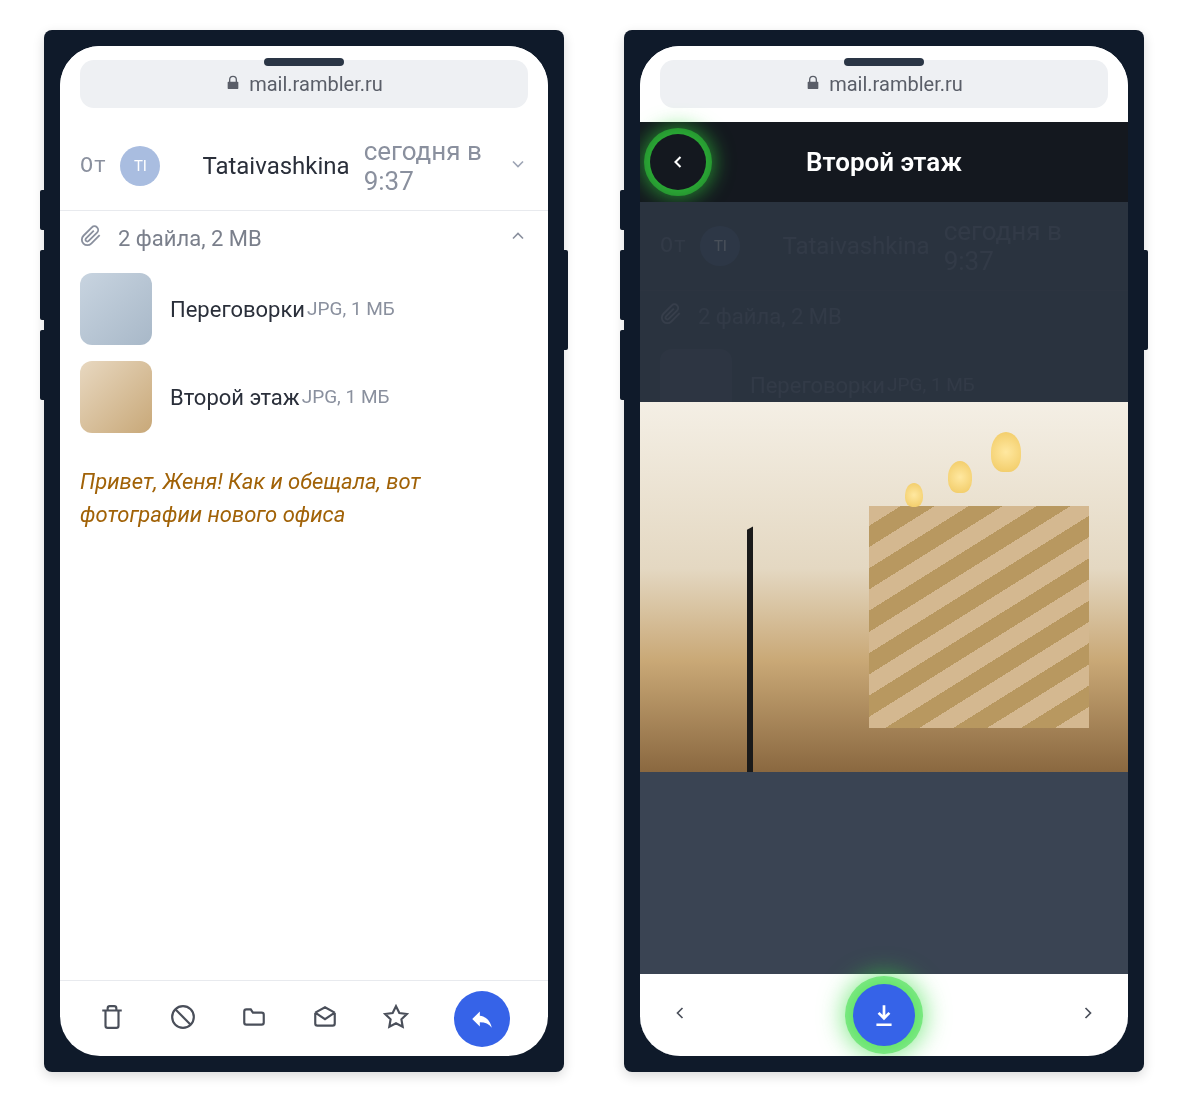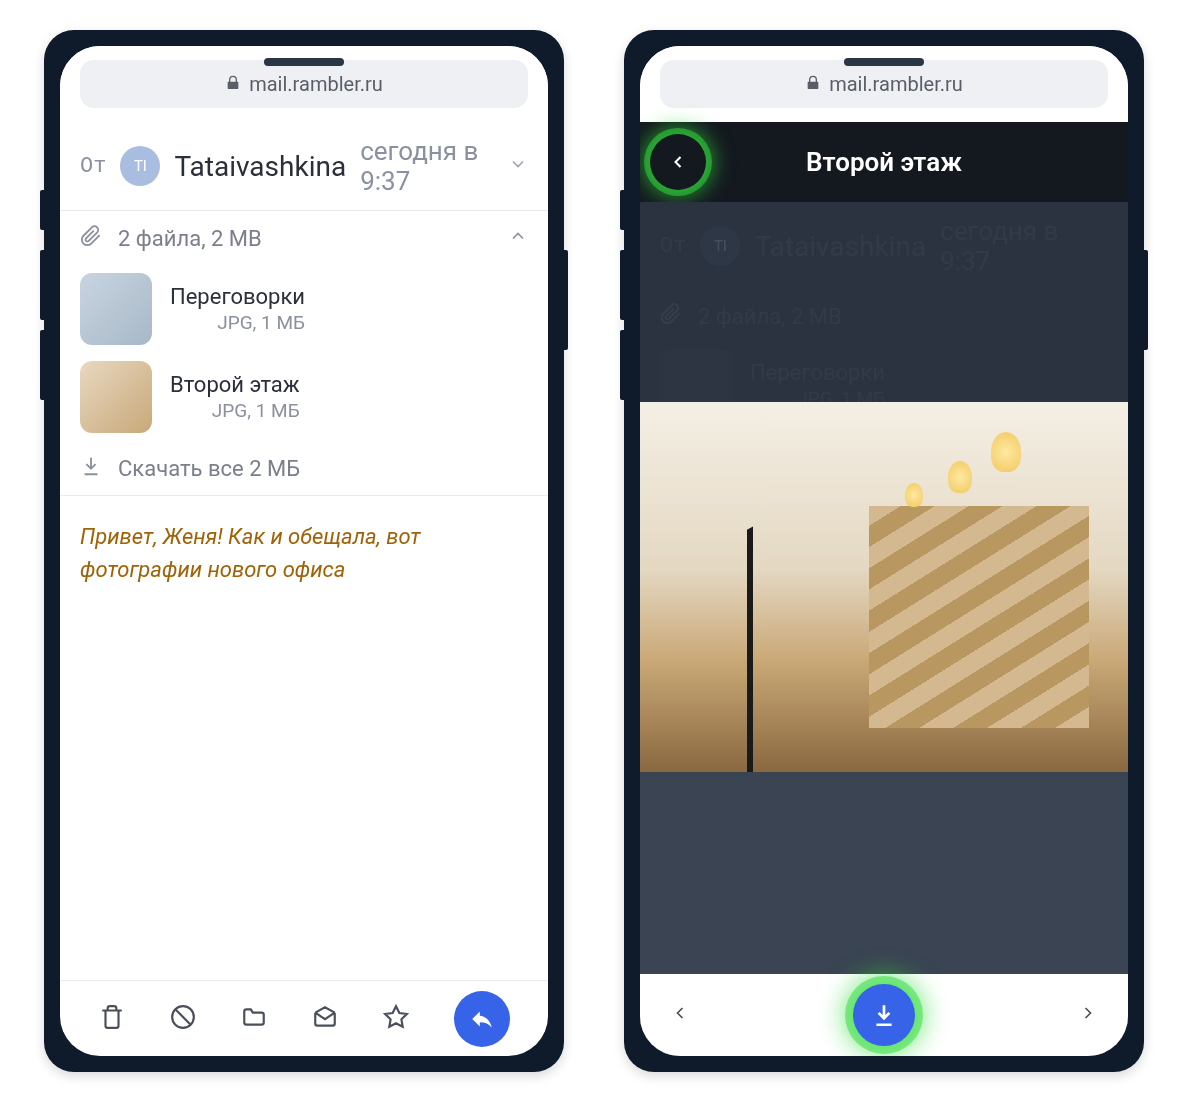--- a/index.html
+++ b/index.html
@@ -8,21 +8,21 @@
       background: #fff;
       display: flex;
       gap: 60px;
       padding: 30px;
       justify-content: center;
     }
     .phone {
       width: 520px;
       height: 1042px;
       background: #0f1a2a;
-      border-radius: 30px;
+      border-radius: 8px;
       padding: 16px;
       position: relative;
       box-shadow: 0 4px 12px rgba(0,0,0,0.15);
     }
     .phone::before {
       content: '';
       position: absolute;
       top: 28px;
       left: 50%;
       transform: translateX(-50%);
@@ -97,21 +97,21 @@
       gap: 14px;
       border-bottom: 1px solid #e8eaee;
     }
     .from-label { color: #8a909e; font-size: 22px; font-family: Liberation Mono, monospace; }
     .avatar {
       width: 40px; height: 40px; border-radius: 50%;
       background: #a9bde0;
       color: #fff; font-size: 15px;
       display: flex; align-items: center; justify-content: center;
     }
-    .sender-name { color: #2a2f3a; font-size: 28px; }
+    .sender-name { color: #2a2f3a; font-size: 24px; margin-left: 28px; }
     .sender-time { color: #8a909e; font-size: 26px; flex: 1; }
     .chevron-down svg { width: 20px; height: 20px; stroke: #9ea5b5; }
     .attach-row {
       display: flex;
       align-items: center;
       padding: 14px 20px;
       gap: 16px;
     }
     .clip-icon svg { width: 22px; height: 22px; stroke: #8a909e; fill: none; }
     .attach-label { color: #7a7f8b; font-size: 22px; flex: 1; }
@@ -122,21 +122,21 @@
       padding: 8px 20px;
       gap: 18px;
     }
     .thumb {
       width: 72px; height: 72px;
       border-radius: 12px;
       background: linear-gradient(135deg, #c8d4e0 0%, #a8b8c8 100%);
       flex-shrink: 0;
     }
     .thumb.t2 { background: linear-gradient(135deg, #e8d8c0 0%, #c8a878 100%); }
-    .file-info { display: flex; flex-direction: column; gap: 2px; }
+    .file-info { display: flex; flex-direction: row; gap: 2px; }
     .file-name { font-size: 22px; color: #2a2f3a; }
     .file-meta { font-size: 19px; color: #8a909e; text-align: right; }
     .download-all {
       display: flex;
       align-items: center;
       padding: 14px 20px;
       gap: 16px;
       border-bottom: 1px solid #e8eaee;
       color: #7a7f8b;
     }
@@ -324,28 +324,20 @@
     </div>
 
     <div class="file-item">
       <div class="thumb t2"></div>
       <div class="file-info">
         <span class="file-name">Второй этаж</span>
         <span class="file-meta">JPG, 1 МБ</span>
       </div>
     </div>
 
-    <div class="download-all">
-      <span class="dl-icon">
-        <svg viewBox="0 0 24 24" stroke-width="2">
-            <path d="M12 3v12M7 10l5 5 5-5M5 21h14"></path>
-          </svg>
-      </span>
-      <span class="download-all-label">Скачать все 2 МБ</span>
-    </div>
 
     <div class="body-text">Привет, Женя! Как и обещала, вот фотографии нового офиса</div>
 
     <div class="bottom-bar">
       <span class="bb-icon">
         <svg viewBox="0 0 24 24" stroke-width="2">
             <path d="M3 6h18M8 6V4a2 2 0 012-2h4a2 2 0 012 2v2M6 6v14a2 2 0 002 2h8a2 2 0 002-2V6"></path>
           </svg>
       </span>
       <span class="bb-icon">

